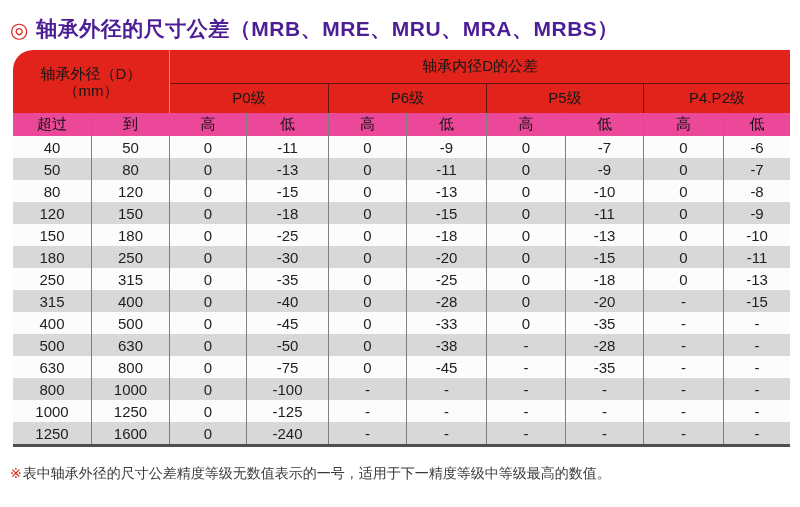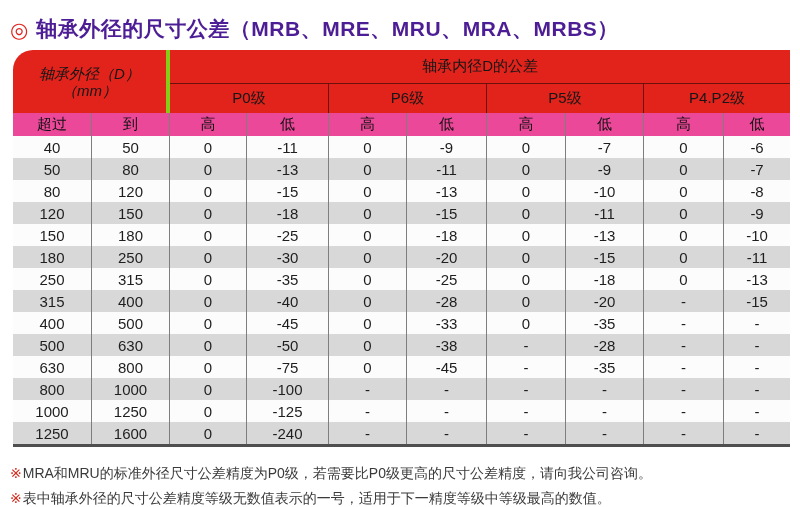--- a/index.html
+++ b/index.html
@@ -28,21 +28,21 @@
     border-bottom:3px solid #4f4f4f;
   }
   table{
     border-collapse:separate;border-spacing:0;table-layout:fixed;width:777px;
   }
   th,td{padding:0;font-weight:normal;overflow:hidden;}
   
   .red-cell{
     background:#e2231c;color:#161616;font-size:15px;text-align:center;vertical-align:middle;
   }
-  .corner-cell{border-top-left-radius:20px;border-right:4px solid #84cc16;font-style:italic;}
+  .corner-cell{border-top-left-radius:20px;border-right:1px solid #84cc16;}
   .tol-cell{height:33px;border-bottom:1px solid #6e100b;}
   .grade-cell{height:29px;}
   .grade-sep{border-right:1px solid #6e100b;margin-top:44px;}
   .od-line{display:block;line-height:17px;}
   
   .sub-header th{
     background:#ec4899;color:#111111;font-size:15px;text-align:center;height:23px;
     border-right:1px solid #7e7e7e;
   }
   .sub-header th:last-child{border-right:none;}
@@ -277,18 +277,15 @@
           <td>-</td>
           <td>-</td>
           <td>-</td>
         </tr>
       </tbody>
   </table>
 </div>
 
 <div class="footnotes">
   <div class="footnote">
-    <span class="marker">※</span><span>MRA和MRU的标准外径尺寸公差精度为P0级，若需要比P0级更高的尺寸公差精度，请向我公司咨询。</span>
-  </div>
-  <div class="footnote">
     <span class="marker">※</span><span>表中轴承外径的尺寸公差精度等级无数值表示的一号，适用于下一精度等级中等级最高的数值。</span>
   </div>
 </div>
 
 </body></html>

